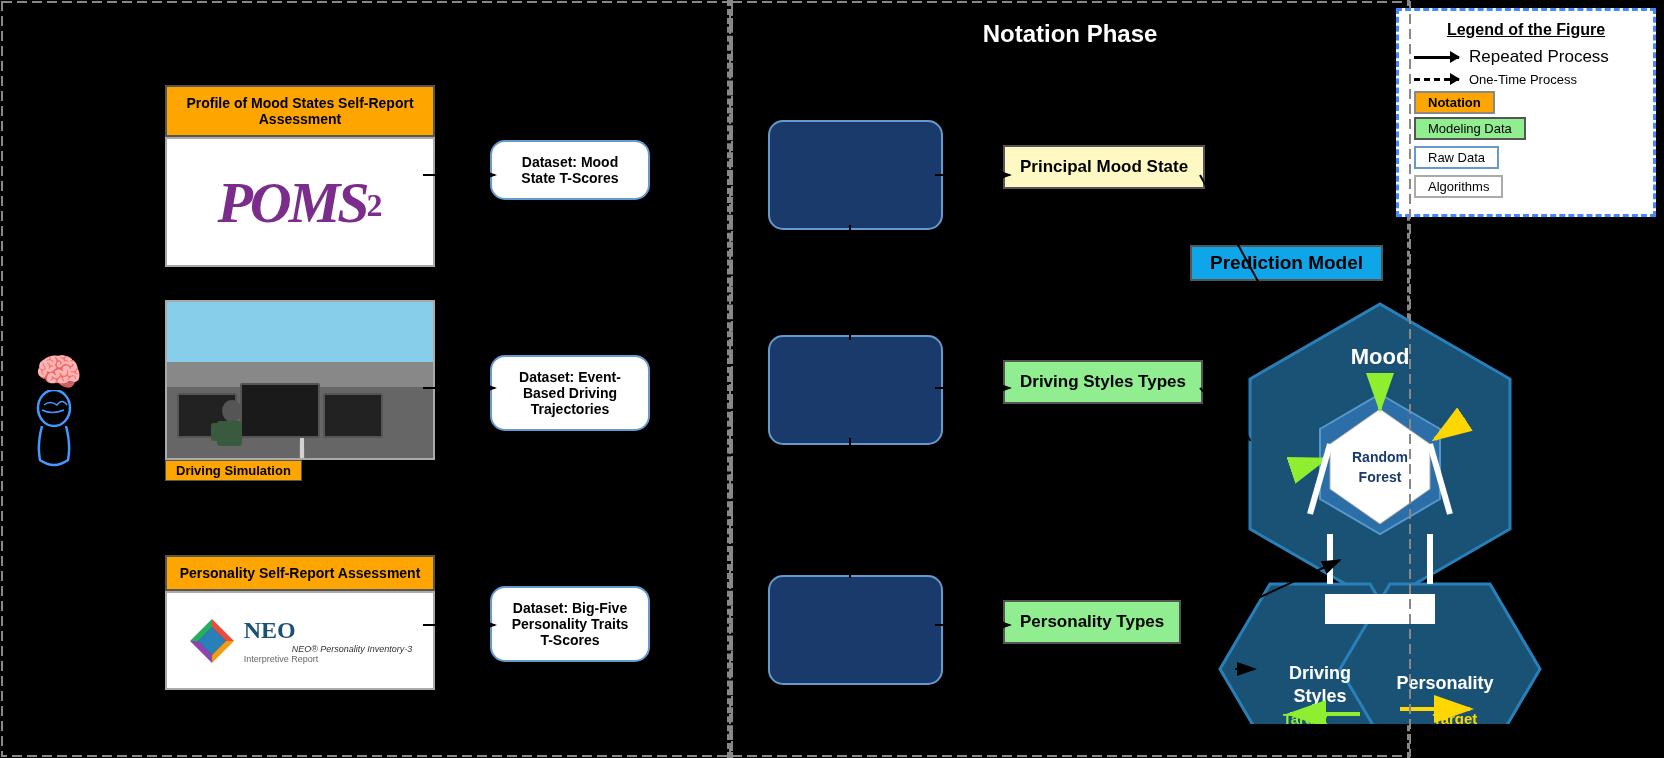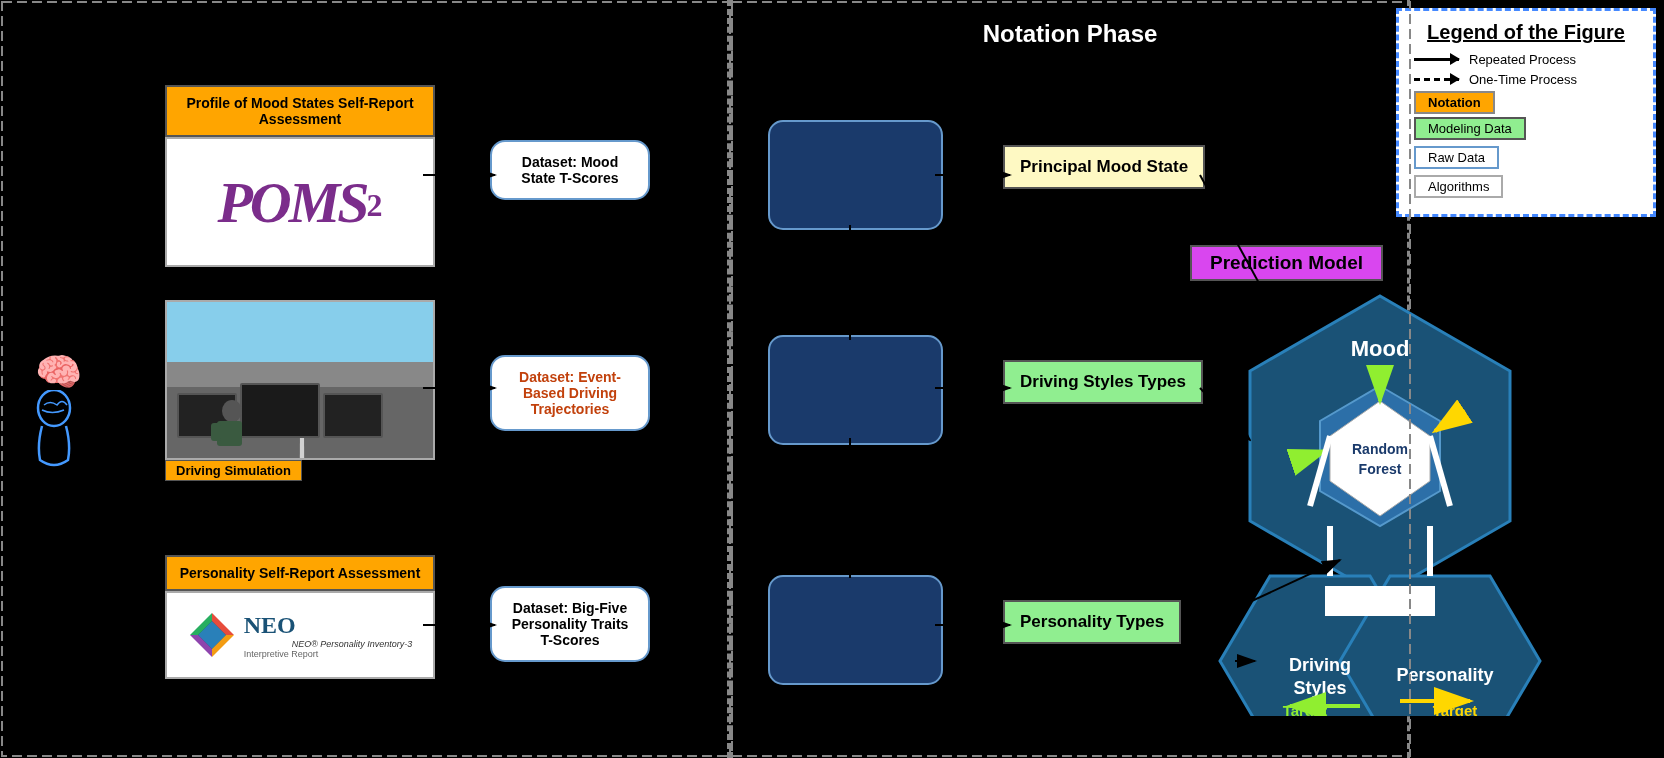--- a/index.html
+++ b/index.html
@@ -149,21 +149,21 @@
               <rect x="20" y="22" width="25" height="25" rx="3" fill="#3a5a40"></rect>
               <rect x="14" y="24" width="10" height="18" rx="3" fill="#3a5a40"></rect>
             </svg>
           </div>
         </div>
         <div style="background:#FFA500;border:1px solid #555;padding:2px 10px;font-size:13px;font-weight:bold;color:#000;display:inline-block;">Driving Simulation</div>
       </div>
 
       <div style="position:absolute;top:545px;left:155px;width:270px;">
         <div style="background:#FFA500;border:2px solid #555;padding:8px 12px;text-align:center;font-size:14px;font-weight:bold;color:#000;">Personality Self-Report Assessment</div>
-        <div style="background:white;border:2px solid #aaa;height:88px;display:flex;align-items:center;justify-content:center;padding:5px;">
+        <div style="background:white;border:2px solid #aaa;height:99px;display:flex;align-items:center;justify-content:center;padding:5px;">
           <div style="display:flex;align-items:center;gap:8px;">
 
             <div style="position:relative;width:48px;height:48px;">
               <svg width="48" height="48" viewBox="0 0 48 48">
                 <polygon points="24,2 46,24 24,46 2,24" fill="#1a5276" stroke="white" stroke-width="2"></polygon>
                 <polygon points="24,10 38,24 24,38 10,24" fill="#2980b9"></polygon>
                 <polygon points="2,24 24,2 24,10 10,24" fill="#27ae60"></polygon>
                 <polygon points="24,2 46,24 38,24 24,10" fill="#e74c3c"></polygon>
                 <polygon points="46,24 24,46 24,38 38,24" fill="#f39c12"></polygon>
                 <polygon points="24,46 2,24 10,24 24,38" fill="#8e44ad"></polygon>
@@ -176,21 +176,21 @@
             </div>
           </div>
         </div>
       </div>
 
     </div>
   </div>
 
   <div style="position:absolute;left:490px;top:140px;display:flex;flex-direction:column;gap:155px;">
     <div style="background:white;border:2px solid #6699cc;border-radius:15px;padding:12px 16px;text-align:center;font-size:14px;font-weight:bold;color:#000;width:160px;">Dataset: Mood State T-Scores</div>
-    <div style="background:white;border:2px solid #6699cc;border-radius:15px;padding:12px 16px;text-align:center;font-size:14px;font-weight:bold;color:#c2410c;width:160px;">Dataset: Event-Based Driving Trajectories</div>
+    <div style="background:white;border:2px solid #6699cc;border-radius:15px;padding:12px 16px;text-align:center;font-size:14px;font-weight:bold;color:#000000;width:160px;">Dataset: Event-Based Driving Trajectories</div>
     <div style="background:white;border:2px solid #6699cc;border-radius:15px;padding:12px 16px;text-align:center;font-size:14px;font-weight:bold;color:#000;width:160px;">Dataset: Big-Five Personality Traits T-Scores</div>
   </div>
 
   <div style="position:absolute;left:730px;top:0;width:680px;height:758px;border-left:3px dashed #888;border-right:3px dashed #888;">
     <div style="position:absolute;top:20px;left:50%;transform:translateX(-50%);font-size:24px;font-weight:bold;color:white;">Notation Phase</div>
 
     <div style="position:absolute;top:120px;left:35px;width:175px;height:110px;background:#1a3a6b;border:2px solid #6699cc;border-radius:15px;"></div>
     <div style="position:absolute;top:335px;left:35px;width:175px;height:110px;background:#1a3a6b;border:2px solid #6699cc;border-radius:15px;"></div>
     <div style="position:absolute;top:575px;left:35px;width:175px;height:110px;background:#1a3a6b;border:2px solid #6699cc;border-radius:15px;"></div>
 
@@ -211,21 +211,21 @@
     <div style="position:absolute;top:360px;left:270px;">
       <div style="background:#90EE90;border:2px solid #555;padding:10px 15px;font-size:17px;font-weight:bold;color:#000;text-align:center;">Driving Styles Types</div>
     </div>
     <div style="position:absolute;top:600px;left:270px;">
       <div style="background:#90EE90;border:2px solid #555;padding:10px 15px;font-size:17px;font-weight:bold;color:#000;text-align:center;">Personality Types</div>
     </div>
 
   </div>
 
   <div style="position:absolute;left:1130px;top:245px;width:520px;">
-    <div style="background:#d946ef;border:2px solid #555;padding:5px 18px;font-size:19px;font-weight:bold;color:#000;display:inline-block;margin-bottom:5px;margin-left:60px;">Prediction Model</div>
+    <div style="background:#0ea5e9;border:2px solid #555;padding:5px 18px;font-size:19px;font-weight:bold;color:#000;display:inline-block;margin-bottom:13px;margin-left:60px;">Prediction Model</div>
 
     
     <div style="position:relative;width:500px;height:430px;">
       <svg width="500" height="430" viewBox="0 0 500 430">
 
         <polygon points="250,10 380,85 380,235 250,310 120,235 120,85" fill="#1a5276" stroke="#2980b9" stroke-width="3"></polygon>
 
         <polygon points="250,100 310,135 310,205 250,240 190,205 190,135" fill="#2c6fa8" stroke="#5599cc" stroke-width="2"></polygon>
 
         <polygon points="250,115 300,150 300,195 250,230 200,195 200,150" fill="white" stroke="#aaa" stroke-width="1"></polygon>
@@ -263,27 +263,27 @@
 
         <line x1="200" y1="150" x2="180" y2="220" stroke="white" stroke-width="6"></line>
         <line x1="300" y1="150" x2="320" y2="220" stroke="white" stroke-width="6"></line>
         <line x1="200" y1="240" x2="200" y2="290" stroke="white" stroke-width="6"></line>
         <line x1="300" y1="240" x2="300" y2="290" stroke="white" stroke-width="6"></line>
       </svg>
     </div>
   </div>
 
   <div style="position:absolute;right:8px;top:8px;width:260px;border:3px dashed #4488ff;background:white;padding:10px 15px;">
-    <div style="font-size:20px;font-weight:bold;text-align:center;text-decoration:underline;margin-bottom:8px;">Legend of the Figure</div>
+    <div style="font-size:16px;font-weight:bold;text-align:center;text-decoration:underline;margin-bottom:8px;">Legend of the Figure</div>
 
     <div style="display:flex;align-items:center;margin:5px 0;">
       <div style="display:inline-block;width:45px;height:3px;background:#000;position:relative;margin-right:10px;flex-shrink:0;">
         <div style="position:absolute;right:-1px;top:-5px;border-left:10px solid #000;border-top:6px solid transparent;border-bottom:6px solid transparent;"></div>
       </div>
-      <span style="font-size:13px;">Repeated Process</span>
+      <span style="font-size:17px;">Repeated Process</span>
     </div>
 
     <div style="display:flex;align-items:center;margin:5px 0;">
       <div style="display:inline-block;width:45px;height:3px;background:repeating-linear-gradient(to right,#000 0,#000 6px,transparent 6px,transparent 10px);position:relative;margin-right:10px;flex-shrink:0;">
         <div style="position:absolute;right:-1px;top:-5px;border-left:10px solid #000;border-top:6px solid transparent;border-bottom:6px solid transparent;"></div>
       </div>
       <span style="font-size:13px;">One-Time Process</span>
     </div>
 
     <div style="margin:6px 0;">

